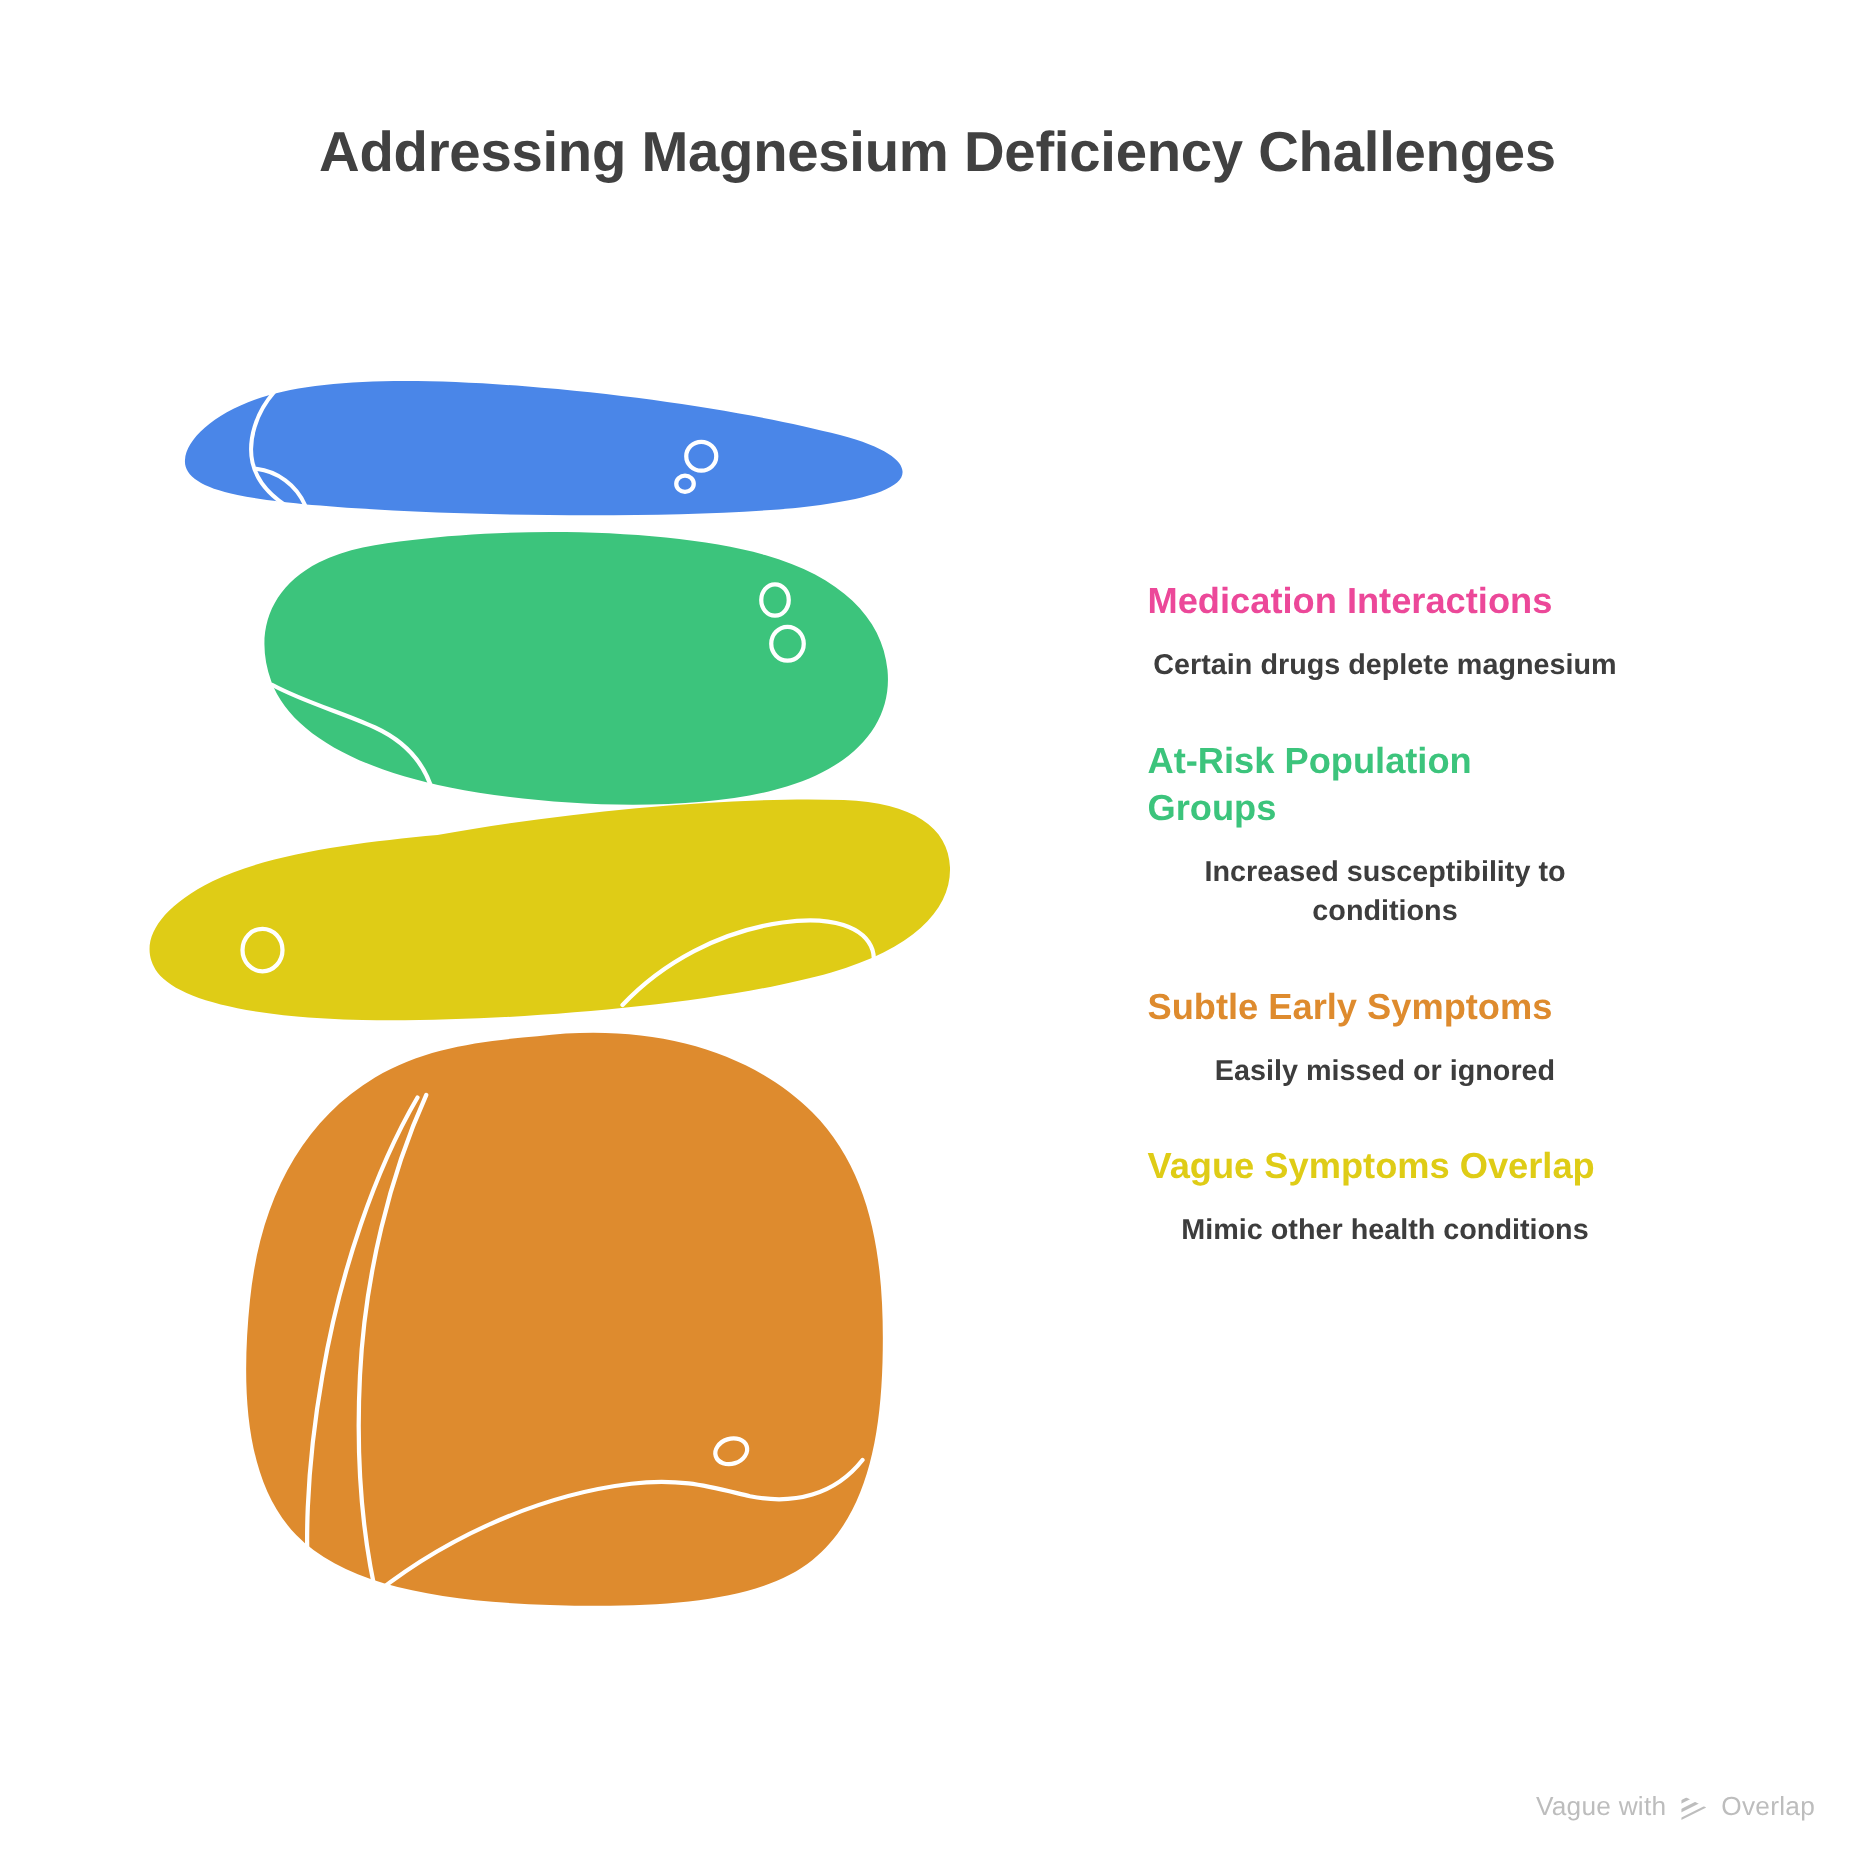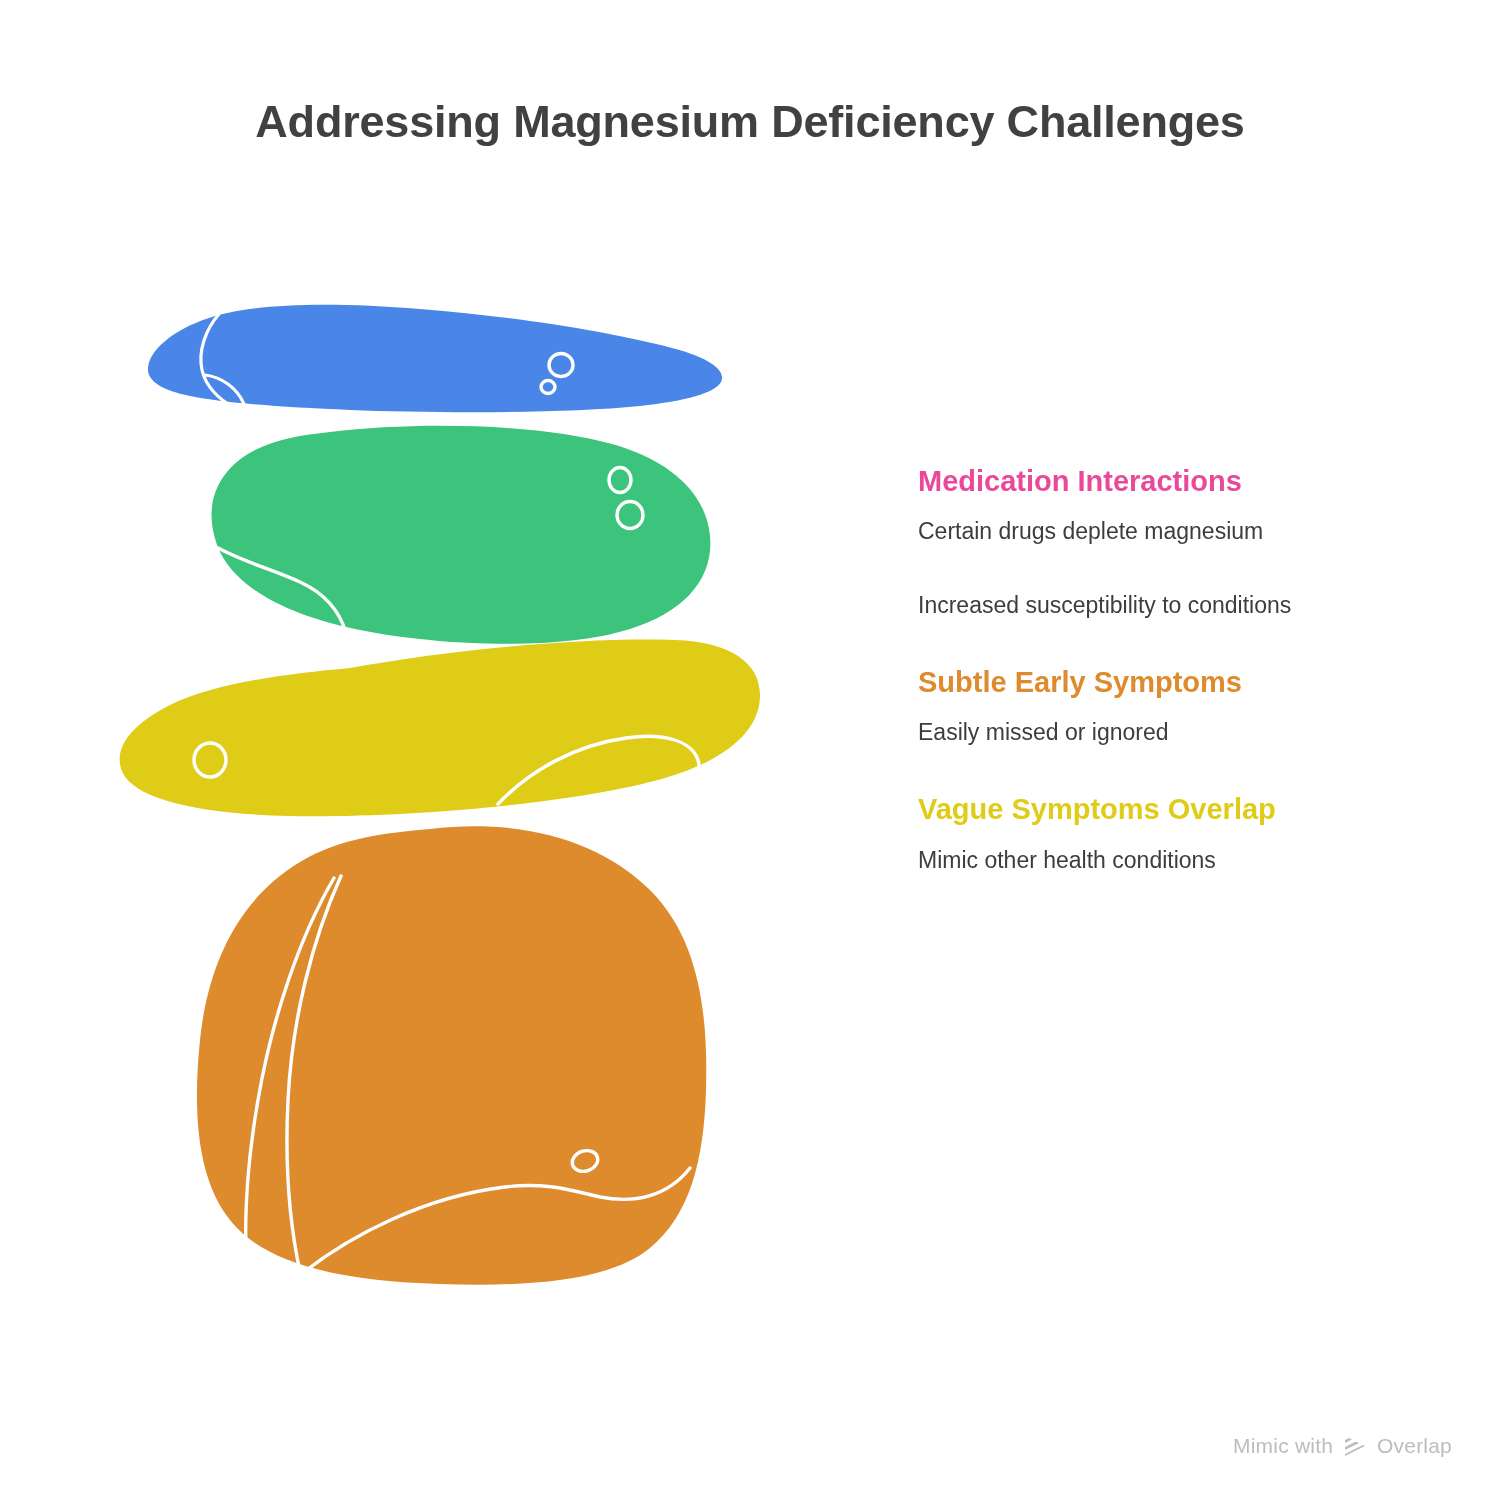--- a/index.html
+++ b/index.html
@@ -59,25 +59,26 @@
   }
   .legend-heading {
     font-size: 29px;
     font-weight: bold;
     line-height: 1.32;
     margin: 0 0 16px 0;
     max-width: 470px;
   }
   .legend-desc {
     font-size: 23px;
-    font-weight: normal;
+    font-weight: bold;
     color: #3d3d3d;
     line-height: 1.36;
     margin: 0;
     max-width: 380px;
+    text-align: center;
   }
   .item-0 .legend-heading { color: #ec4899; }
   .item-1 .legend-heading { color: #3cc47c; }
   .item-2 .legend-heading { color: #dfcc16; }
   .item-3 .legend-heading { color: #de8b2e; }
 
   .item-1 .legend-heading { max-width: 350px; }
 
   
   #watermark {
@@ -181,37 +182,38 @@
   </svg>
 
   <div id="legend">
 
     <div class="legend-item item-0">
       <p class="legend-heading">Medication Interactions</p>
       <p class="legend-desc">Certain drugs deplete magnesium</p>
     </div>
 
     <div class="legend-item item-1">
+      <p class="legend-heading">At-Risk Population Groups</p>
       <p class="legend-desc">Increased susceptibility to conditions</p>
     </div>
 
     <div class="legend-item item-3">
       <p class="legend-heading">Subtle Early Symptoms</p>
       <p class="legend-desc">Easily missed or ignored</p>
     </div>
 
     <div class="legend-item item-2">
       <p class="legend-heading">Vague Symptoms Overlap</p>
       <p class="legend-desc">Mimic other health conditions</p>
     </div>
 
   </div>
 
   <div id="watermark">
-    <span>Mimic with</span>
+    <span>Vague with</span>
     <span class="wm-logo">
       <svg width="26" height="24" viewBox="0 0 26 24">
         <defs>
           <clipPath id="napkinTri">
             <path d="M 3 2 L 23 12 L 3 22 Z"></path>
           </clipPath>
         </defs>
         <g clip-path="url(#napkinTri)">
           <rect x="0" y="0" width="26" height="24" fill="#ffffff"></rect>
           <g stroke="#bdbdbd" stroke-width="2.6">

